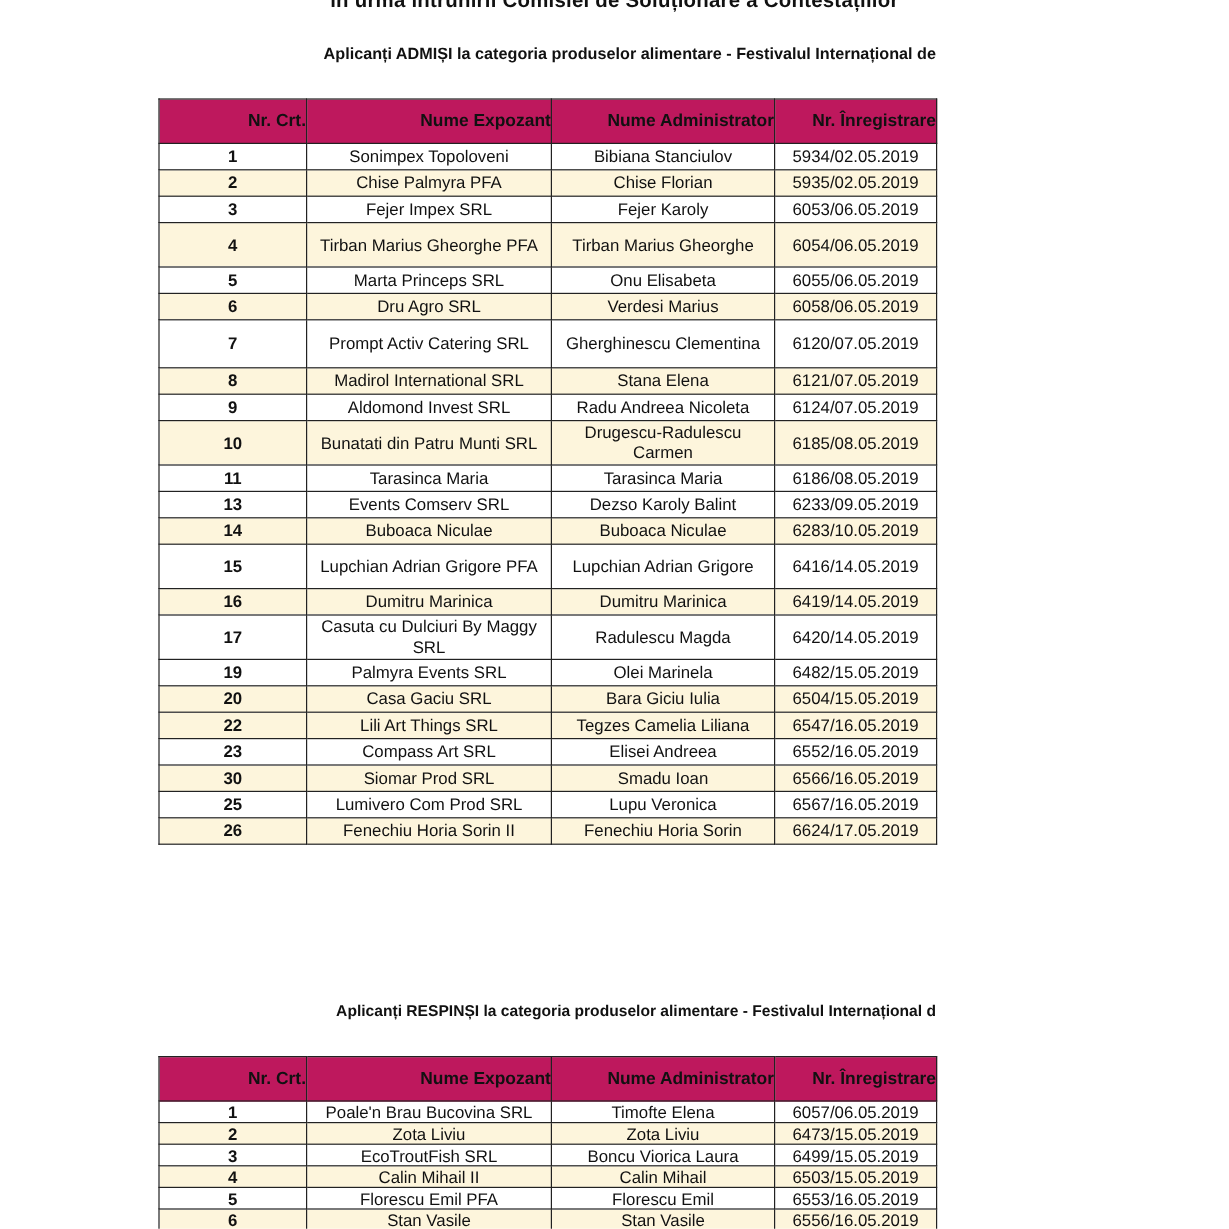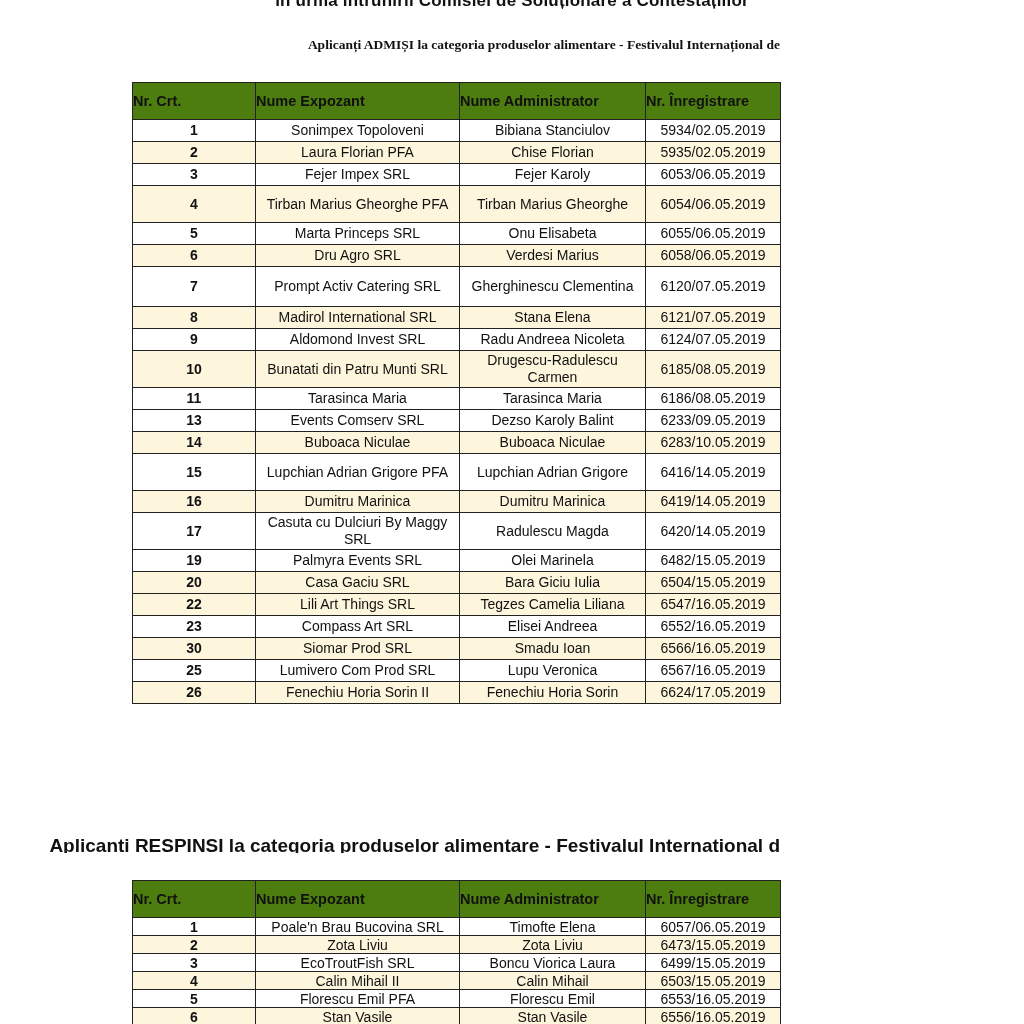--- a/index.html
+++ b/index.html
@@ -9,39 +9,39 @@
                font-weight: bold; font-size: 17px; letter-spacing: 0.2px; color: #111; }
   #sec1-title { top: 37px; height: 18px; }
   #sec2-title { top: 835px; height: 18px; }
   .sec-clip { position: absolute; left: 0; width: 780px; overflow: hidden; white-space: nowrap; }
   table.grid { position: absolute; left: 132px; border-collapse: collapse; table-layout: fixed;
                font-size: 14px; }
   table.grid col.c1 { width: 123px; }
   table.grid col.c2 { width: 204px; }
   table.grid col.c3 { width: 186px; }
   table.grid col.c4 { width: 135px; }
-  table.grid th { background: #4d7c0f; font-weight: bold; font-size: 14.5px; height: 36px;
-                  border: 1.5px solid #222; text-align: left; padding: 0; }
+  table.grid th { background: #be185d; font-weight: bold; font-size: 14.5px; height: 36px;
+                  border: 1.5px solid #222; text-align: right; padding: 0; }
   table.grid td { border: 1.5px solid #222; text-align: center; padding: 0 2px;
                   line-height: 17px; overflow: hidden; white-space: normal; }
   table.grid td.nr { font-weight: bold; }
   table.grid tr.alt td { background: #fdf5dc; }
   #admisi-table { top: 82px; }
   #admisi-table td { height: 21px; }
   #admisi-table tr.tall td { height: 36px; }
   #admisi-table tr.tall7 td { height: 39px; }
   #respinsi-table { top: 880px; }
   #respinsi-table td { height: 17px; line-height: 16px; }
 </style>
 </head>
 <body>
 
 <div class="doc-title">în urma întrunirii Comisiei de Soluționare a Contestațiilor</div>
 
-<div class="sec-clip" id="sec1-title" style="top:37px;height:18px;font-family:Liberation Serif, serif;">
+<div class="sec-clip" id="sec1-title" style="top:37px;height:18px;">
   <span style="position:absolute; right:0; font-weight:bold; font-size:13.5px;">Aplicanți ADMIȘI la categoria produselor alimentare - Festivalul Internațional de</span>
 </div>
 
 <table class="grid" id="admisi-table">
   <colgroup>
       <col class="c1">
       <col class="c2">
       <col class="c3">
       <col class="c4">
     </colgroup>
@@ -55,21 +55,21 @@
   </thead>
   <tbody id="admisi-body">
       <tr>
         <td class="nr">1</td>
         <td>Sonimpex Topoloveni</td>
         <td>Bibiana Stanciulov</td>
         <td>5934/02.05.2019</td>
       </tr>
       <tr class="alt">
         <td class="nr">2</td>
-        <td>Laura Florian PFA</td>
+        <td>Chise Palmyra PFA</td>
         <td>Chise Florian</td>
         <td>5935/02.05.2019</td>
       </tr>
       <tr>
         <td class="nr">3</td>
         <td>Fejer Impex SRL</td>
         <td>Fejer Karoly</td>
         <td>6053/06.05.2019</td>
       </tr>
       <tr class="alt tall">
@@ -189,21 +189,21 @@
       <tr class="alt">
         <td class="nr">26</td>
         <td>Fenechiu Horia Sorin II</td>
         <td>Fenechiu Horia Sorin</td>
         <td>6624/17.05.2019</td>
       </tr>
     </tbody>
 </table>
 
 <div class="sec-clip" id="sec2-title" style="top:835px;height:18px;">
-  <span style="position:absolute; right:0; font-weight:bold; font-size:19px;margin-left:42px;">Aplicanți RESPINȘI la categoria produselor alimentare - Festivalul Internațional d</span>
+  <span style="position:absolute; right:0; font-weight:bold; font-size:13px;margin-left:42px;">Aplicanți RESPINȘI la categoria produselor alimentare - Festivalul Internațional d</span>
 </div>
 
 <table class="grid" id="respinsi-table">
   <colgroup>
       <col class="c1">
       <col class="c2">
       <col class="c3">
       <col class="c4">
     </colgroup>
   <thead>

